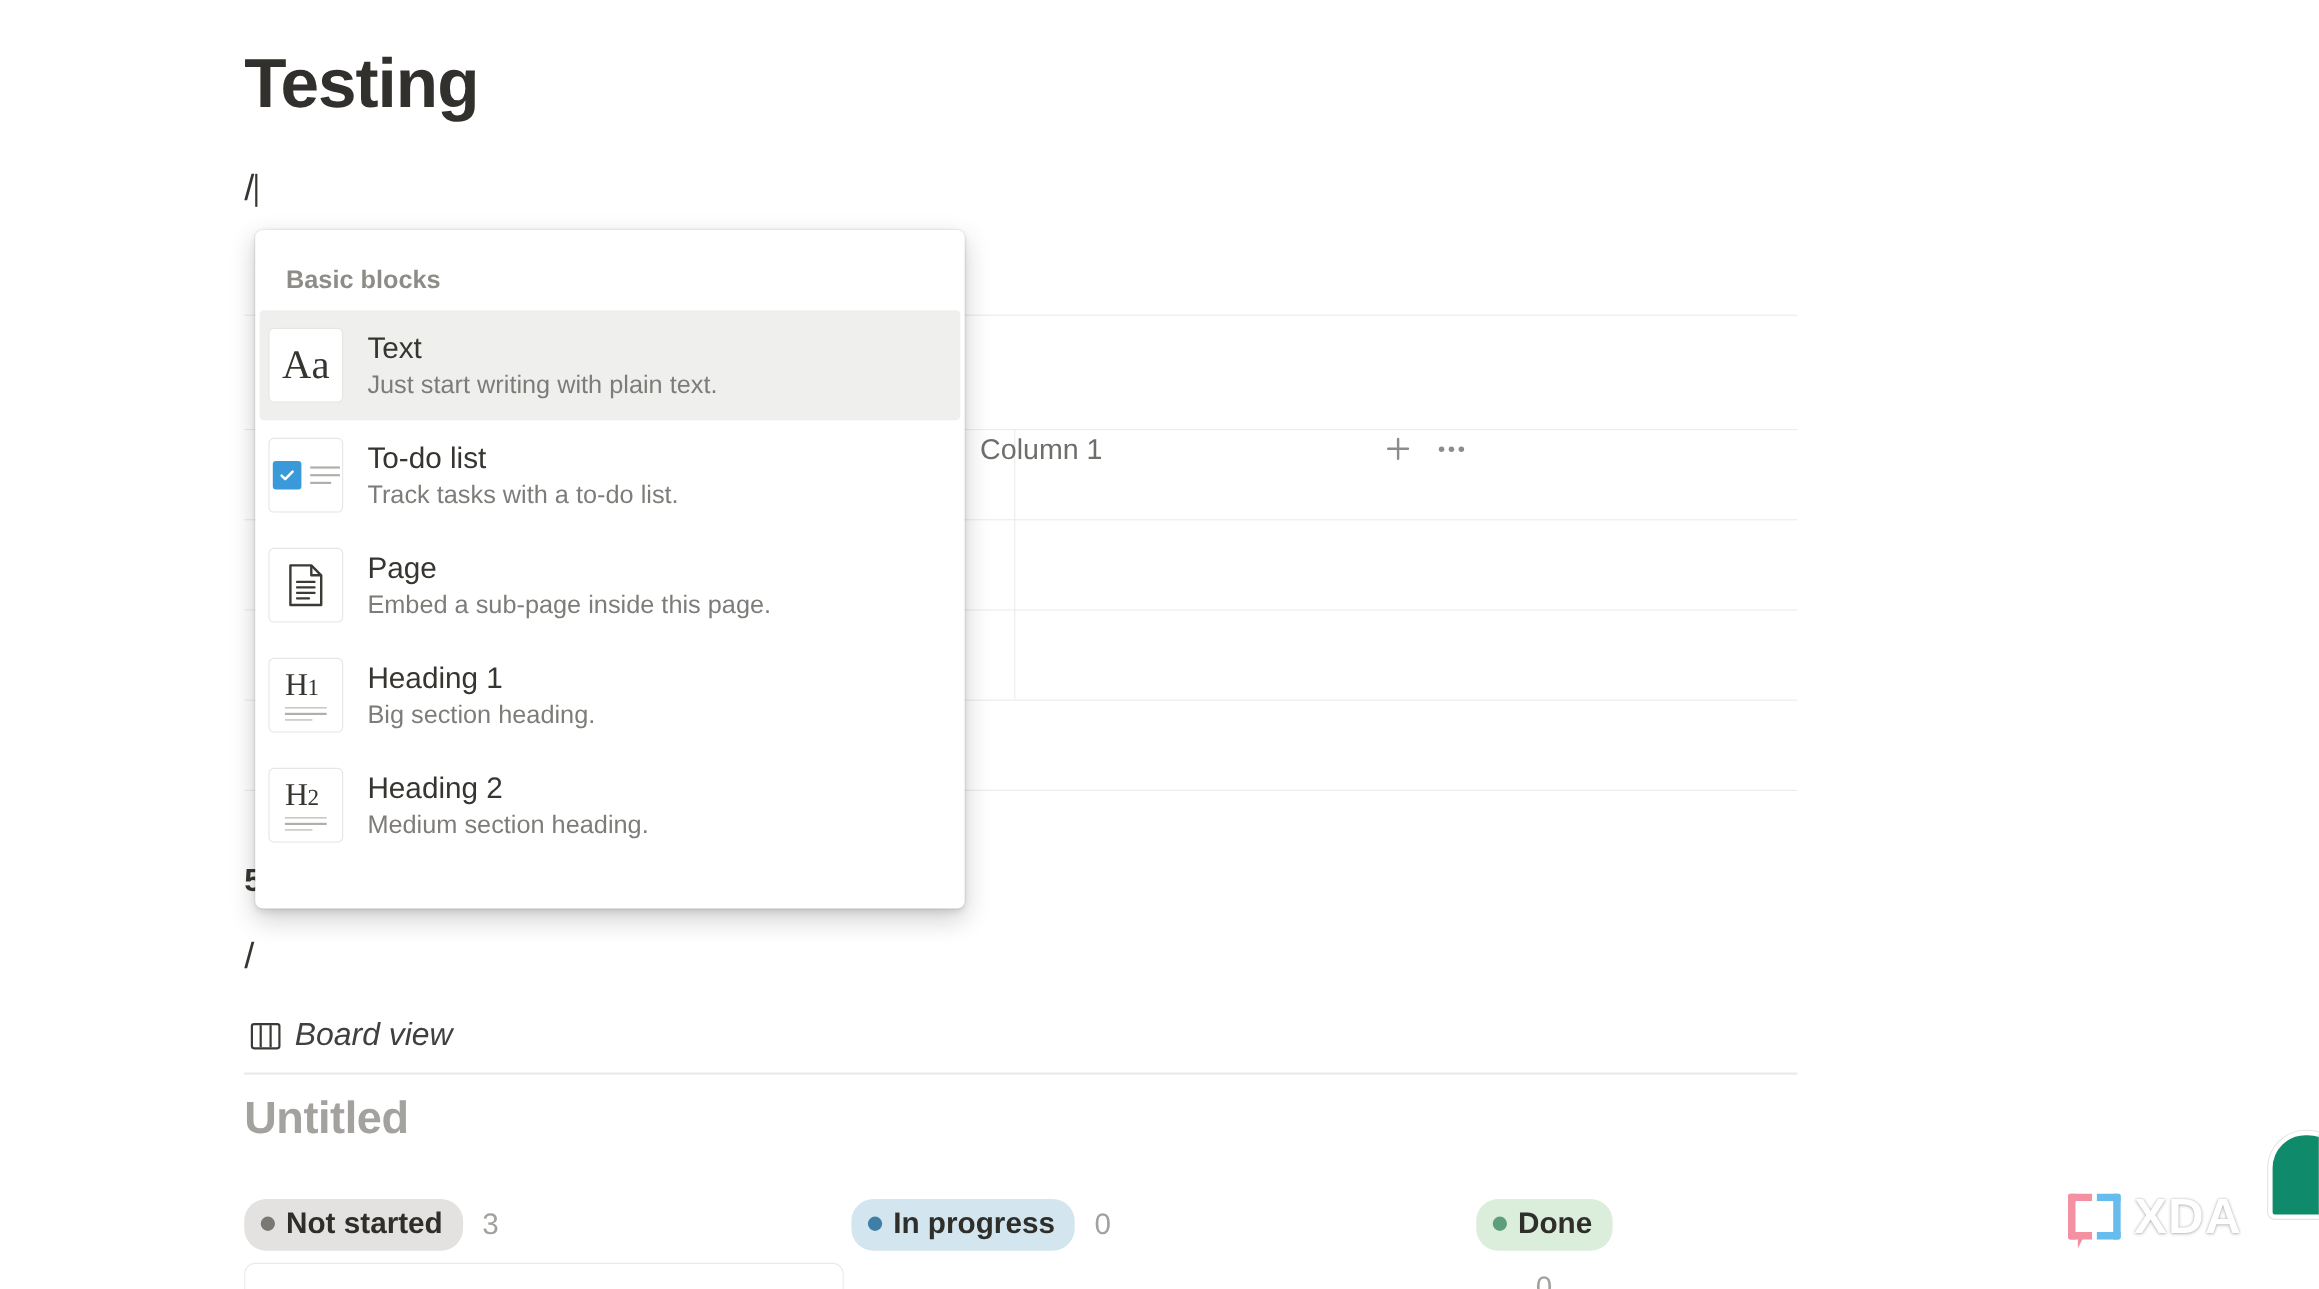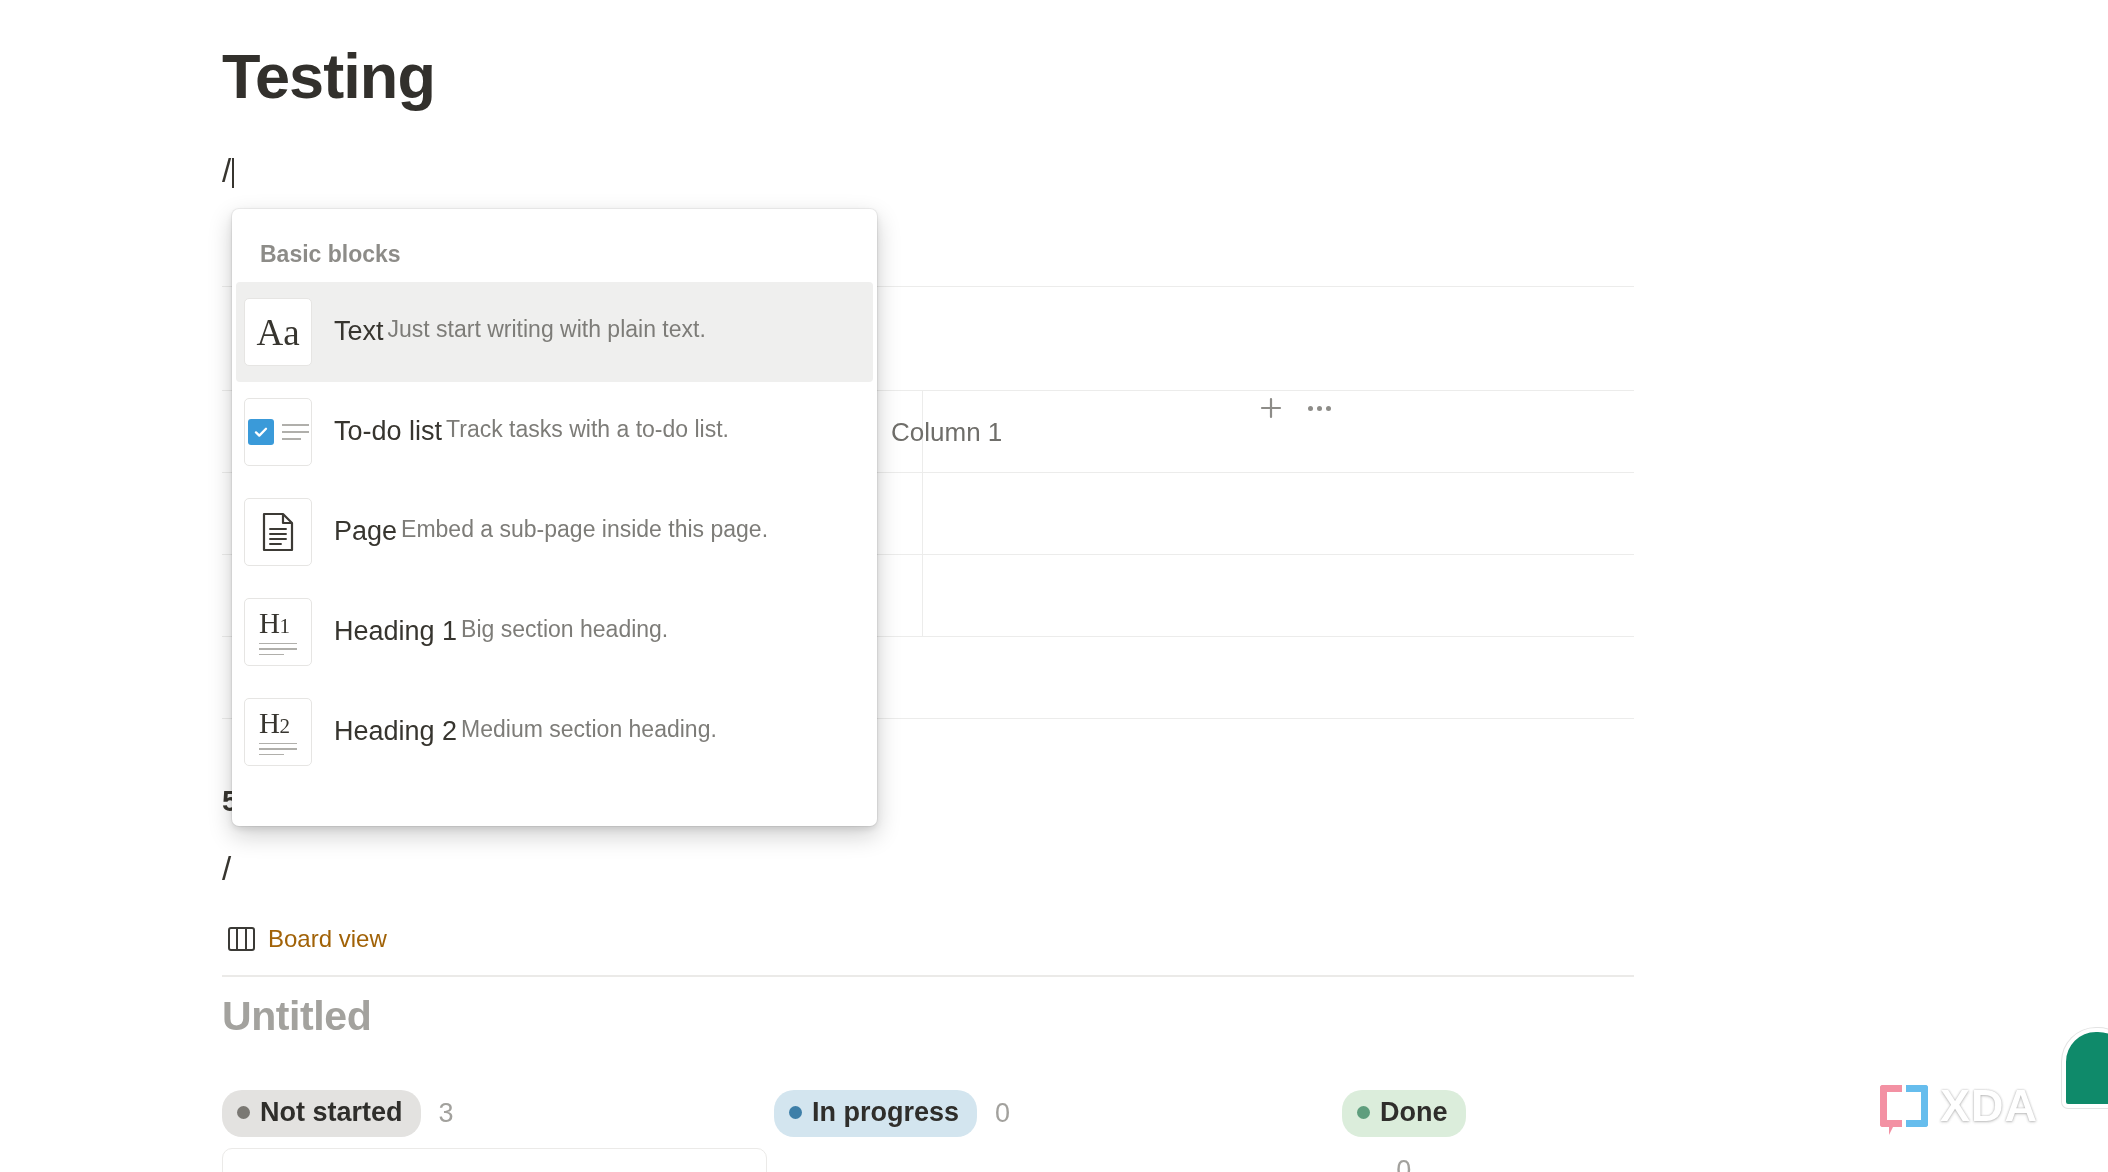--- a/index.html
+++ b/index.html
@@ -79,21 +79,20 @@
   }
 
   .db-header {
     position: absolute;
     left: 862px;
     top: 388px;
     display: flex;
     align-items: center;
     gap: 14px;
     height: 40px;
-    margin-top: 24px;
   }
   .db-header .col-icon {
     display: flex;
     flex-direction: column;
     justify-content: center;
     gap: 3px;
     width: 15px;
     opacity: .55;
   }
   .db-header .col-icon i {
@@ -150,23 +149,24 @@
     border: 2.2px solid #3b3a36;
     border-radius: 3px;
     display: flex;
   }
   .board-view .kanban-icon i {
     flex: 1;
     border-right: 2.2px solid #3b3a36;
   }
   .board-view .kanban-icon i:last-child { border-right: none; }
   .board-view .label {
-    font-size: 24px;
-    color: #a16207;
+    font-size: 29px;
+    color: #404040;
     font-weight: 400;
+    font-style: italic;
   }
 
   .board-divider {
     position: absolute;
     left: 222px;
     top: 975px;
     width: 1412px;
     height: 1.5px;
     background: #ebeae8;
   }
@@ -270,20 +270,21 @@
     height: 68px;
     background: #ffffff;
     border: 1px solid #e6e5e3;
     border-radius: 5px;
     display: flex;
     align-items: center;
     justify-content: center;
   }
   .slash-item .txt {
     display: flex;
+    flex-direction: column;
     gap: 4px;
     min-width: 0;
   }
   .slash-item .t-title {
     font-size: 27px;
     color: #37352f;
     line-height: 1.15;
     white-space: nowrap;
   }
   .slash-item .t-desc {

